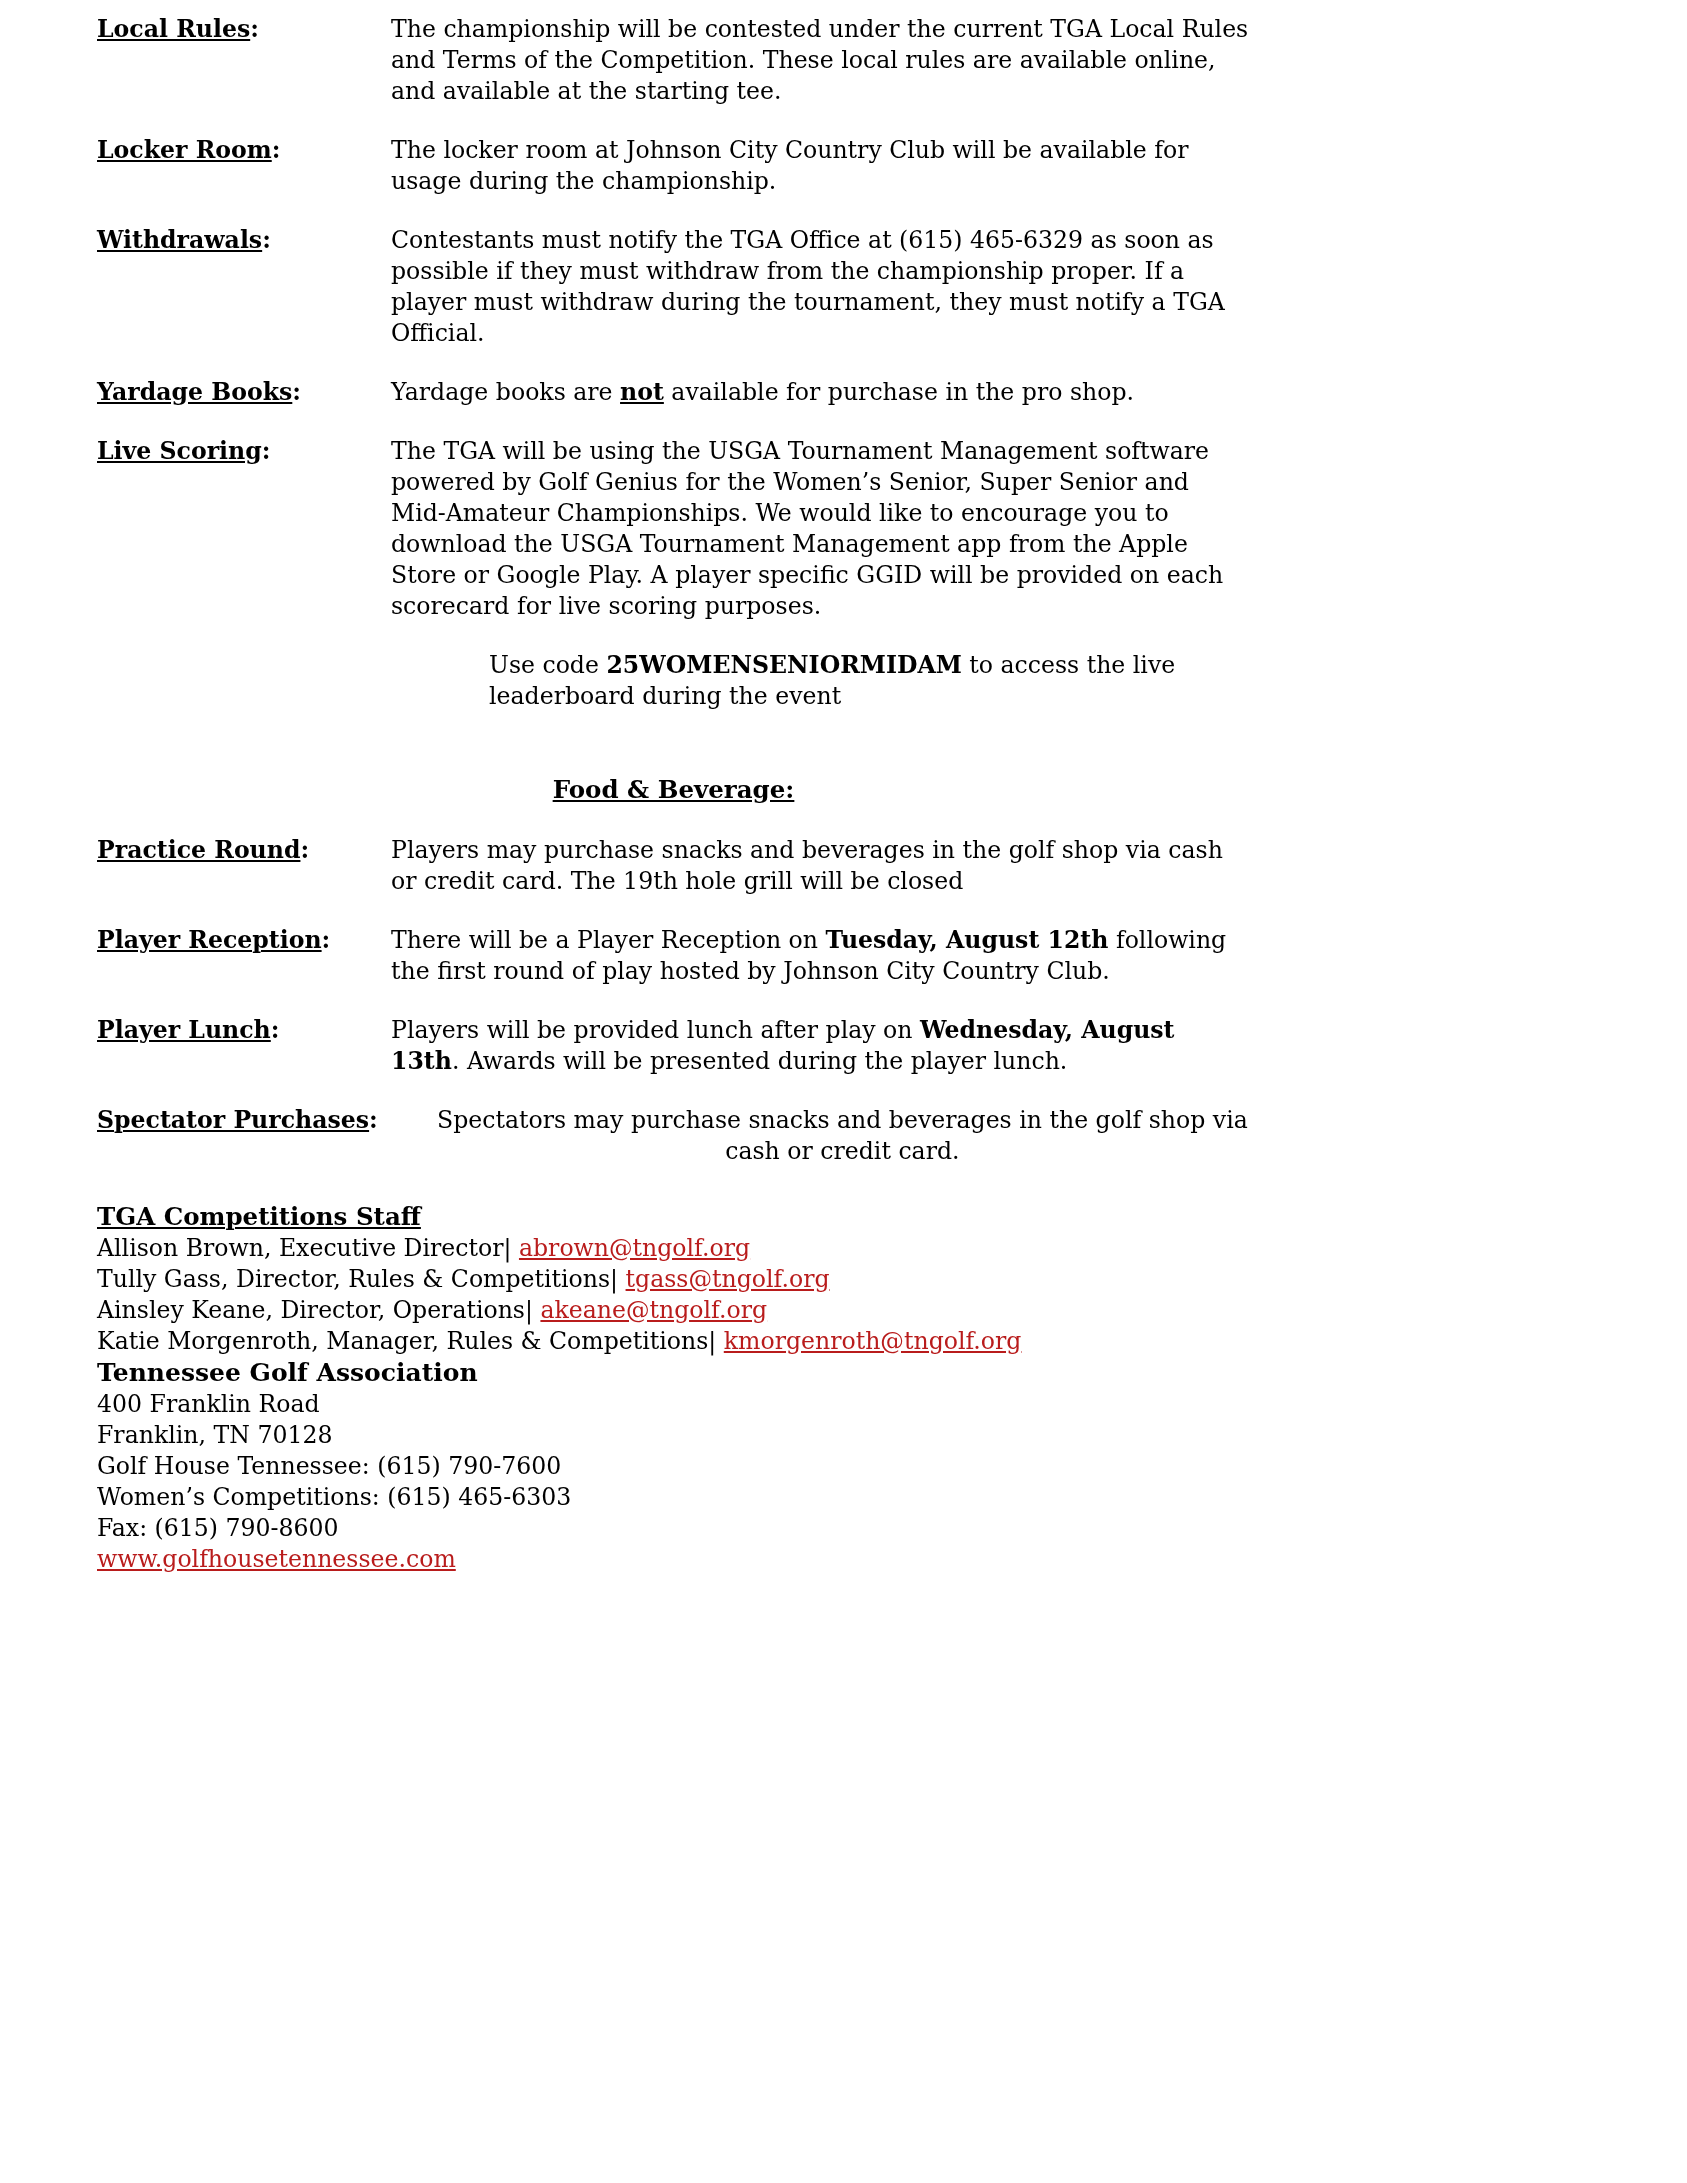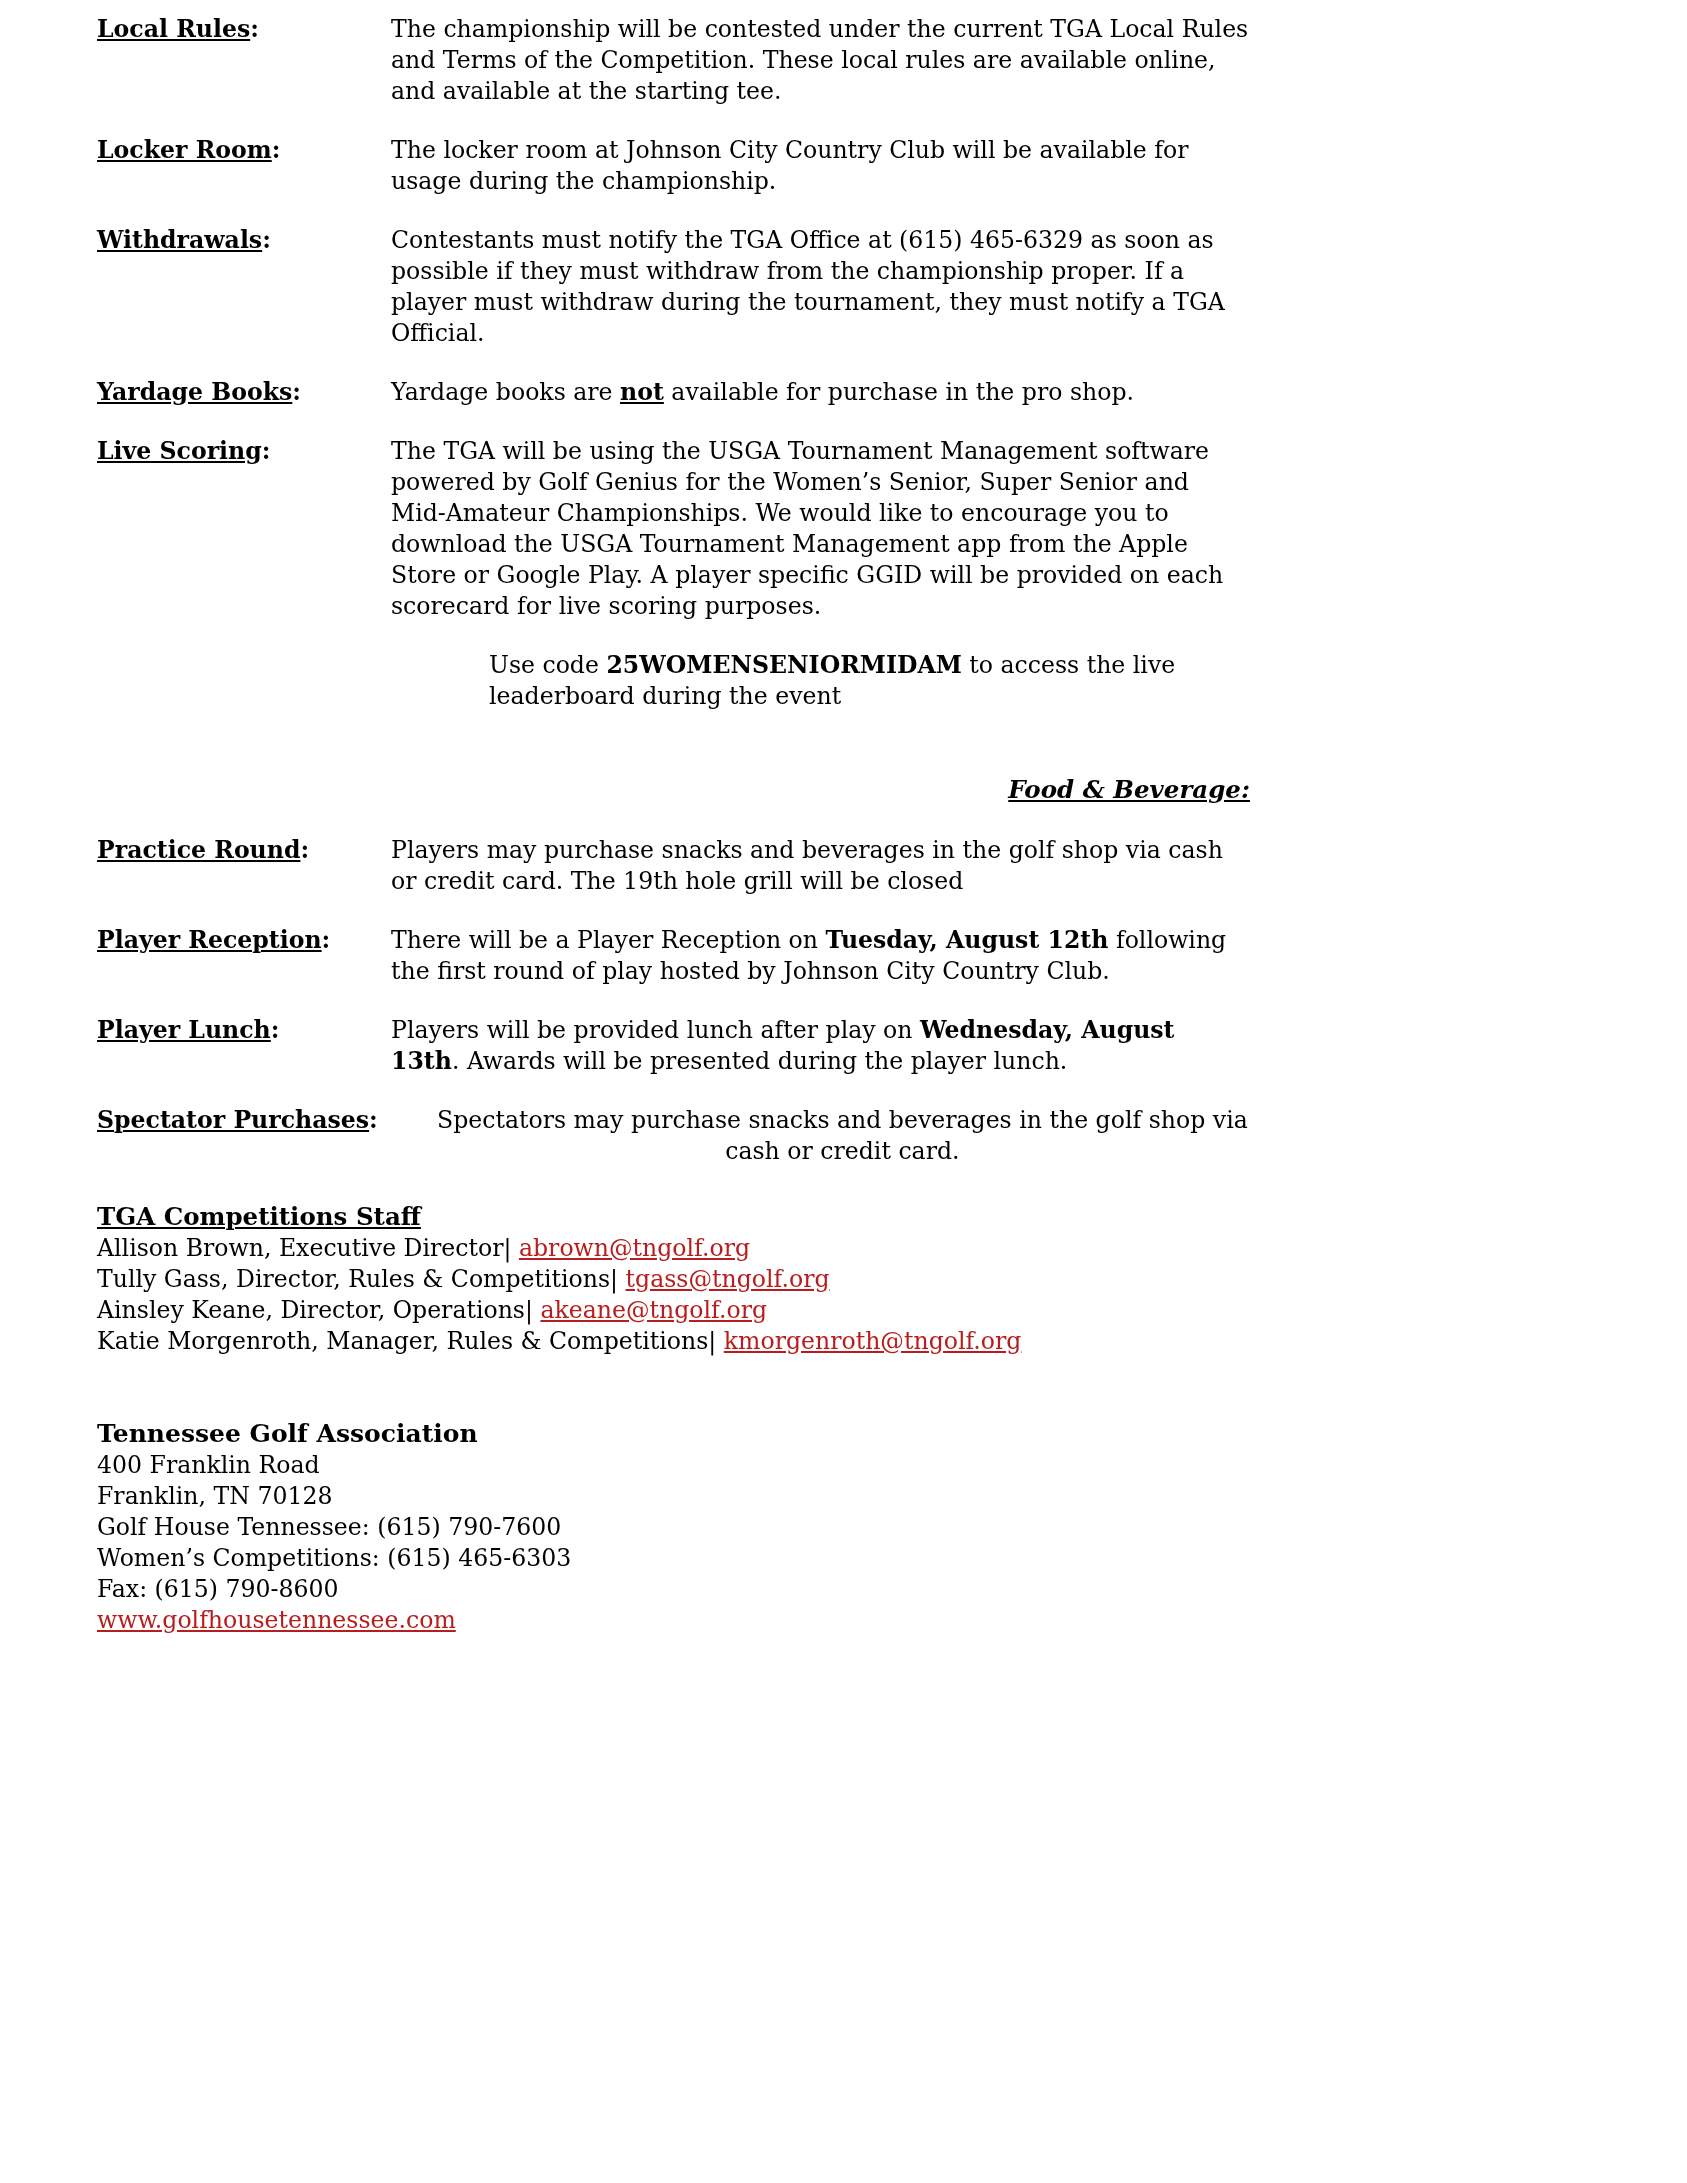--- a/index.html
+++ b/index.html
@@ -25,29 +25,28 @@
   .info-row { display: flex; margin-bottom: 28px; }
   .row-label { flex: 0 0 294px; width: 294px; font-weight: bold; }
   .row-text { flex: 1; }
 
   .info-row.spectator .row-label { flex: 0 0 auto; width: auto; margin-right: 57px; }
   .info-row.spectator { margin-bottom: 34px; text-align: center; }
 
   .use-code { margin-left: 392px; margin-bottom: 62px; }
 
   .fb-heading {
-    text-align: right;
+    text-align: center;
     font-size: 24.5px;
     font-weight: bold;
     line-height: 32px;
     margin-bottom: 29px;
-    font-style: italic;
   }
 
-  .staff-section { margin-bottom: 61px; }
+  .staff-section { }
   .staff-heading { font-size: 24.5px; font-weight: bold; line-height: 32px; }
   .staff-line { line-height: 31px; }
 
   .assoc-heading { font-size: 25px; font-weight: bold; line-height: 32px; }
   .assoc-line { line-height: 31px; }
 
   a.link, .link {
     color: #b91c1c;
     text-decoration: underline;
     cursor: pointer;

